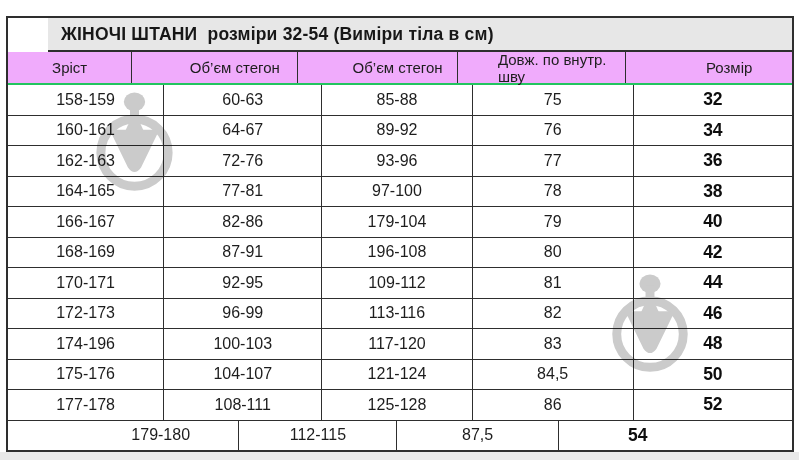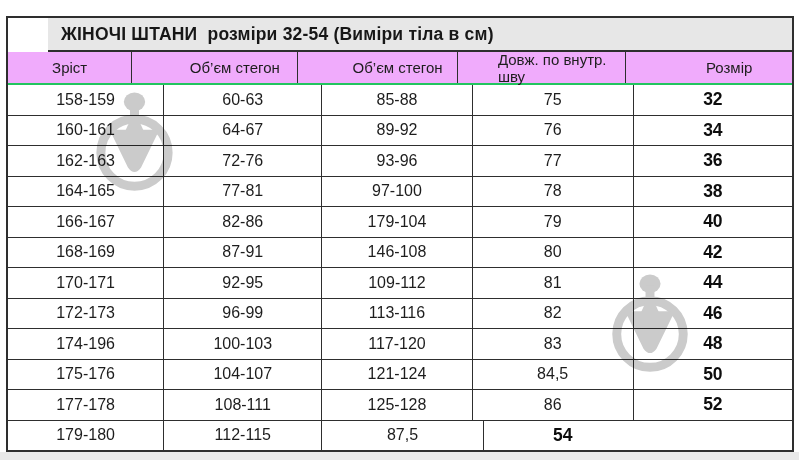--- a/index.html
+++ b/index.html
@@ -66,21 +66,21 @@
     flex: 1 1 auto;
     display: flex;
     flex-direction: column;
   }
   .data-row {
     flex: 1 1 auto;
     display: flex;
     border-bottom: 1.6px solid #2e2e2e;
     background: #ffffff;
   }
-  .data-row:last-child { border-bottom: none; }
+  .data-row:last-child { border-bottom: none; justify-content: center; }
   .cell {
     display: flex;
     align-items: center;
     justify-content: center;
     font-size: 16px;
     color: #1d1d1d;
     border-right: 1.8px solid #2e2e2e;
   }
   .cell:last-child { border-right: none; }
   .c0 { width: 19.92%; }
@@ -155,21 +155,21 @@
     <div class="cell c0">166-167</div>
     <div class="cell c1">82-86</div>
     <div class="cell c2">179-104</div>
     <div class="cell c3">79</div>
     <div class="cell c4">40</div>
   </div>
 
   <div class="data-row">
     <div class="cell c0">168-169</div>
     <div class="cell c1">87-91</div>
-    <div class="cell c2">146-108</div>
+    <div class="cell c2">196-108</div>
     <div class="cell c3">80</div>
     <div class="cell c4">42</div>
   </div>
 
   <div class="data-row">
     <div class="cell c0">170-171</div>
     <div class="cell c1">92-95</div>
     <div class="cell c2">109-112</div>
     <div class="cell c3">81</div>
     <div class="cell c4">44</div>

